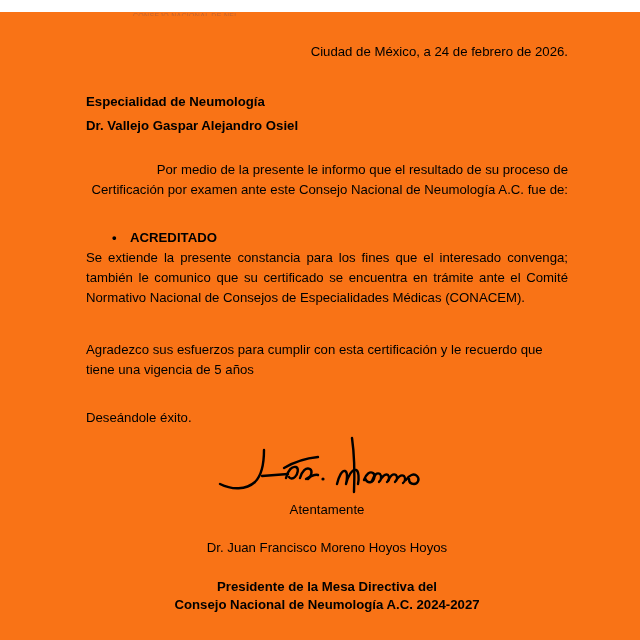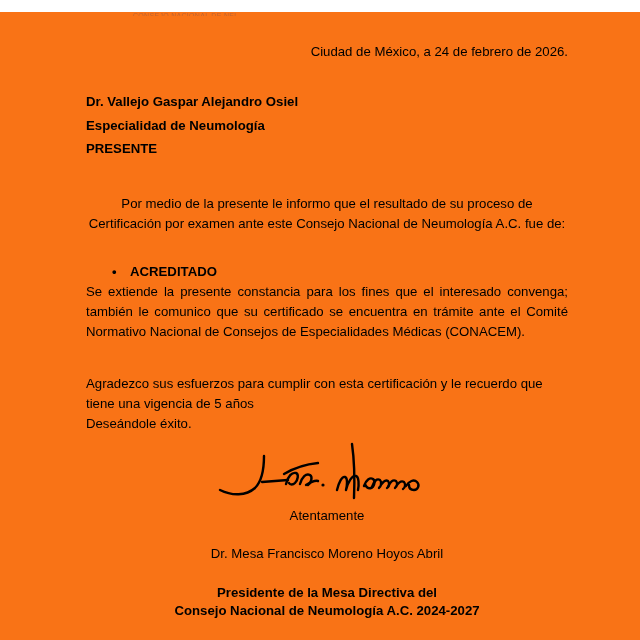--- a/index.html
+++ b/index.html
@@ -66,22 +66,22 @@
     line-height: 23.5px;
   }
   .addressee div { white-space: nowrap; }
 
   .para {
     font-size: 13.2px;
     line-height: 20px;
   }
 
   .para-intro {
-    margin-top: 33px;
-    text-align: center;
+    margin-top: 23px;
+    text-align: right;
   }
 
   .bullet-block {
     margin-top: 28px;
     padding-left: 26px;
   }
   .bullet-row {
     display: flex;
     align-items: baseline;
     font-weight: bold;
@@ -99,20 +99,21 @@
     text-align: justify;
     text-justify: inter-word;
   }
 
   .para-thanks {
     margin-top: 32px;
     text-align: left;
   }
 
   .para-closing {
+    margin-top: 28px;
     text-align: left;
   }
 
   .signature-wrap {
     margin-top: 8px;
     height: 62px;
     position: relative;
   }
   .signature-svg {
     position: absolute;
@@ -139,23 +140,22 @@
 <div id="page">
   <div class="sheet">
 
     <div class="header-artifact">CONSEJO NACIONAL DE NEUMOLOGIA</div>
 
     <div class="content">
 
       <div class="date-line">Ciudad de México, a 24 de febrero de 2026.</div>
 
       <div class="addressee">
+        <div>Especialidad de Neumología</div>
         <div>Dr. Vallejo Gaspar Alejandro Osiel</div>
-        <div>Especialidad de Neumología</div>
-        <div>PRESENTE</div>
       </div>
 
       <div class="para para-intro">Por medio de la presente le informo que el resultado de su proceso de Certificación por examen ante este Consejo Nacional de Neumología A.C. fue de:</div>
 
       <div class="bullet-block">
         <div class="bullet-row">
           <span class="bullet-dot">•</span>
           <span>ACREDITADO</span>
         </div>
       </div>
@@ -181,21 +181,21 @@
             <path d="M150 46 C 152 40, 156 37, 159 39 C 162 41, 160 47, 157 48 C 154 49, 152 47, 151 44"></path>
             <path d="M158 47 C 160 41, 163 38, 166 40 C 168 42, 167 47, 165 48 C 168 43, 171 39, 174 41 C 176 43, 175 47, 173 48"></path>
             <path d="M174 47 C 176 42, 179 39, 182 41 C 184 43, 183 47, 181 48 C 184 43, 187 40, 190 42 C 192 44, 191 48, 189 49"></path>
             <path d="M192 46 C 195 41, 200 39, 203 42 C 206 45, 204 50, 200 50 C 197 50, 195 48, 195 45"></path>
           </g>
         </svg>
       </div>
 
       <div class="sign-off">
         <div class="atentamente">Atentamente</div>
-        <div class="signer-name">Dr. Mesa Francisco Moreno Hoyos Abril</div>
+        <div class="signer-name">Dr. Juan Francisco Moreno Hoyos Hoyos</div>
         <div class="signer-title">
           <div>Presidente de la Mesa Directiva del</div>
           <div>Consejo Nacional de Neumología A.C. 2024-2027</div>
         </div>
       </div>
 
     </div>
   </div>
 </div>
 

